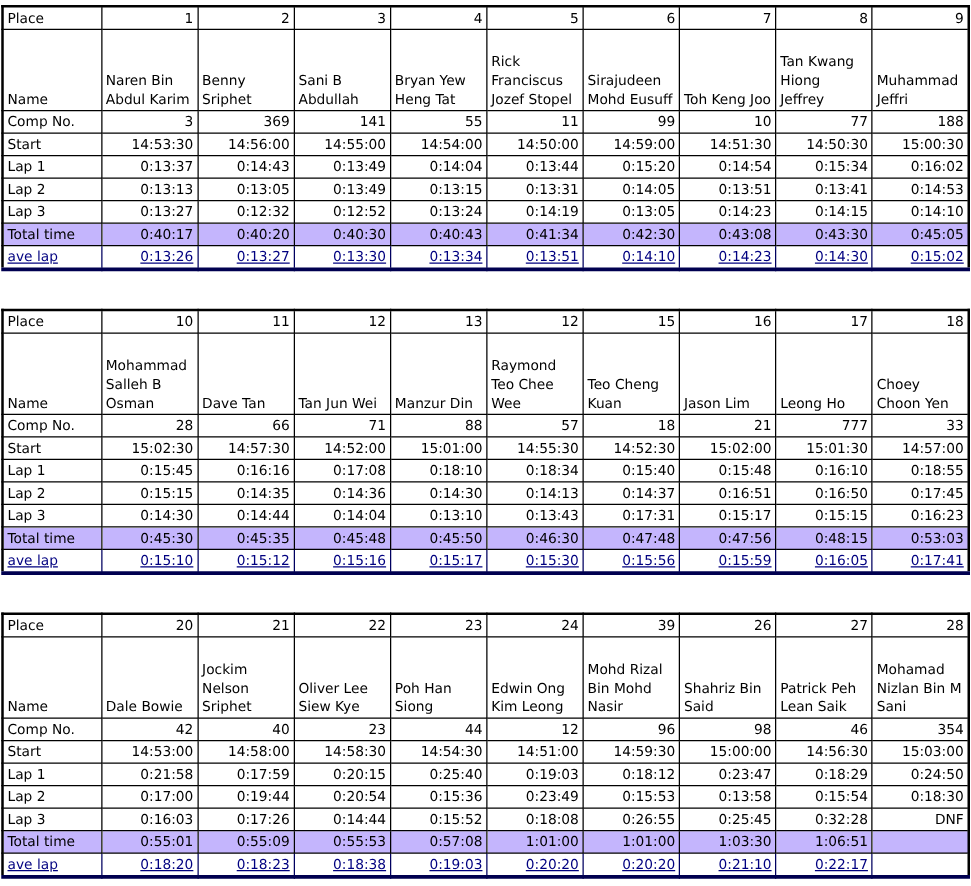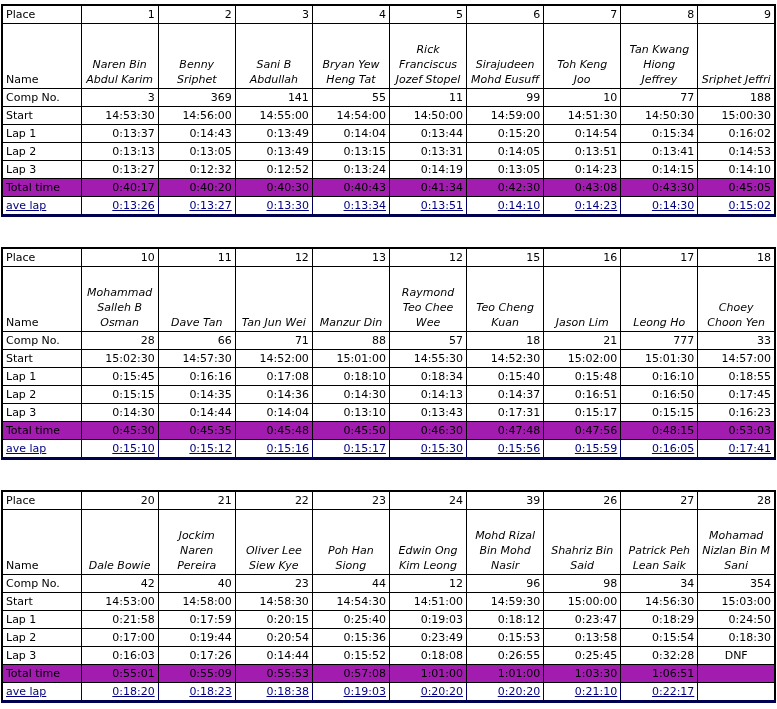--- a/index.html
+++ b/index.html
@@ -27,28 +27,28 @@
     border: 1px solid #000000;
     padding: 1px 3px;
     overflow: hidden;
     line-height: 15px;
     vertical-align: bottom;
   }
   col.c-label { width: 79px; }
   col.c-data  { width: 77px; }
   td.label-cell { text-align: left; padding-left: 3px; }
   td.num  { text-align: right; }
-  td.name-cell { text-align: center; padding-left: 2px; word-wrap: break-word; font-style: italic; }
-  td.dnf  { text-align: center; }
+  td.name-cell { text-align: left; padding-left: 2px; word-wrap: break-word; }
+  td.dnf  { text-align: right; }
   tr.row-place td { height: 15px; }
   tr.row-name td  { height: 62px; }
   tr.row-comp_no td, tr.row-start td, tr.row-lap_1 td,
   tr.row-lap_2 td, tr.row-lap_3 td, tr.row-total_time td,
   tr.row-ave_lap td { height: 14px; }
-  tr.row-total_time td { background: #a21caf; }
+  tr.row-total_time td { background: #c4b5fd; }
   tr.row-ave_lap td {
     color: #000080;
     border-left-color: #000060;
     border-right-color: #000060;
     text-decoration: underline;
   }
 </style>
 </head>
 <body>
 
@@ -83,21 +83,21 @@
         <tr class="row-name">
           <td class="label-cell">Name</td>
           <td class="name-cell">Naren Bin Abdul Karim</td>
           <td class="name-cell">Benny Sriphet</td>
           <td class="name-cell">Sani B Abdullah</td>
           <td class="name-cell">Bryan Yew Heng Tat</td>
           <td class="name-cell">Rick Franciscus Jozef Stopel</td>
           <td class="name-cell">Sirajudeen Mohd Eusuff</td>
           <td class="name-cell">Toh Keng Joo</td>
           <td class="name-cell">Tan Kwang Hiong Jeffrey</td>
-          <td class="name-cell">Sriphet Jeffri</td>
+          <td class="name-cell">Muhammad Jeffri</td>
         </tr>
         <tr class="row-comp_no">
           <td class="label-cell">Comp No.</td>
           <td class="num">3</td>
           <td class="num">369</td>
           <td class="num">141</td>
           <td class="num">55</td>
           <td class="num">11</td>
           <td class="num">99</td>
           <td class="num">10</td>
@@ -326,39 +326,39 @@
           <td class="num">23</td>
           <td class="num">24</td>
           <td class="num">39</td>
           <td class="num">26</td>
           <td class="num">27</td>
           <td class="num">28</td>
         </tr>
         <tr class="row-name">
           <td class="label-cell">Name</td>
           <td class="name-cell">Dale Bowie</td>
-          <td class="name-cell">Jockim Naren Pereira</td>
+          <td class="name-cell">Jockim Nelson Sriphet</td>
           <td class="name-cell">Oliver Lee Siew Kye</td>
           <td class="name-cell">Poh Han Siong</td>
           <td class="name-cell">Edwin Ong Kim Leong</td>
           <td class="name-cell">Mohd Rizal Bin Mohd Nasir</td>
           <td class="name-cell">Shahriz Bin Said</td>
           <td class="name-cell">Patrick Peh Lean Saik</td>
           <td class="name-cell">Mohamad Nizlan Bin M Sani</td>
         </tr>
         <tr class="row-comp_no">
           <td class="label-cell">Comp No.</td>
           <td class="num">42</td>
           <td class="num">40</td>
           <td class="num">23</td>
           <td class="num">44</td>
           <td class="num">12</td>
           <td class="num">96</td>
           <td class="num">98</td>
-          <td class="num">34</td>
+          <td class="num">46</td>
           <td class="num">354</td>
         </tr>
         <tr class="row-start">
           <td class="label-cell">Start</td>
           <td class="num">14:53:00</td>
           <td class="num">14:58:00</td>
           <td class="num">14:58:30</td>
           <td class="num">14:54:30</td>
           <td class="num">14:51:00</td>
           <td class="num">14:59:30</td>

